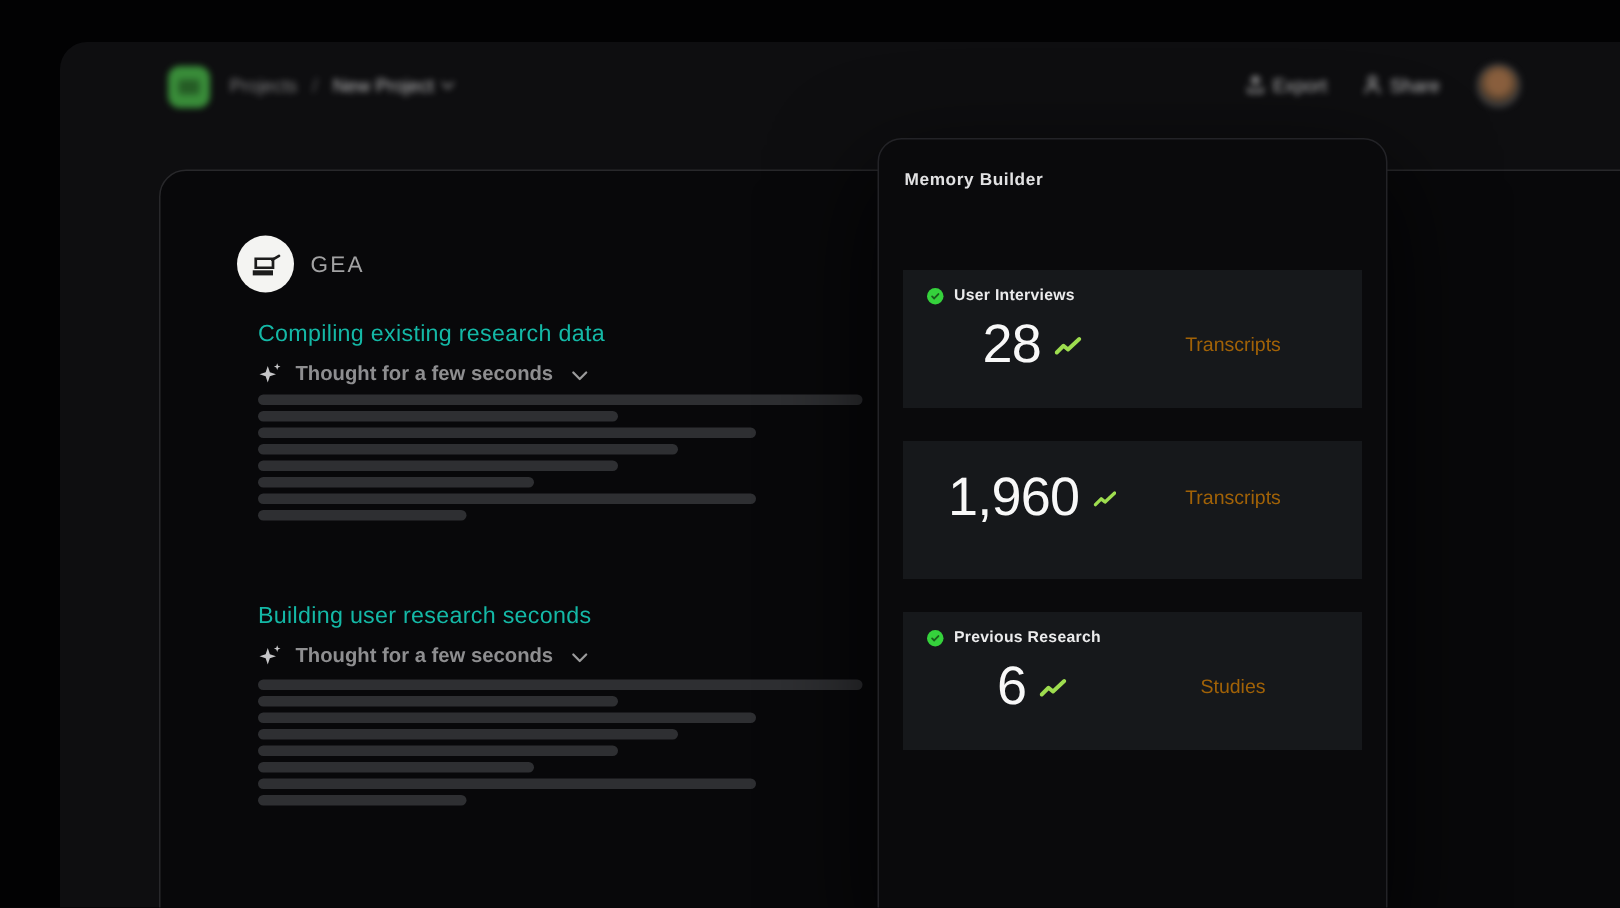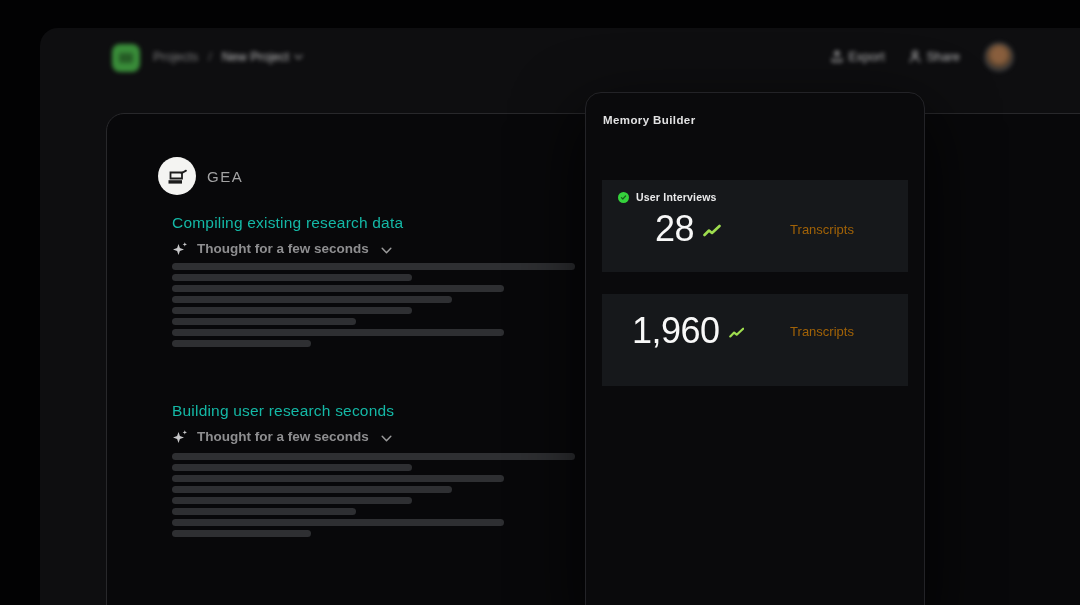--- a/index.html
+++ b/index.html
@@ -219,17 +219,36 @@
           <div class="metric-group">
             <span class="metric-value">1,960</span>
             <svg class="trend" width="18" height="14" viewBox="0 0 18 14">
                 <path d="M1.5 11 L6 6.5 L9 9 L16.5 2" fill="none" stroke="#9edd4f" stroke-width="2.6" stroke-linecap="round" stroke-linejoin="round"></path>
               </svg>
           </div>
           <span class="metric-unit">Transcripts</span>
         </div>
       </div>
 
+      <div class="metric-card">
+        <div class="card-label-row">
+          <span class="status-dot">
+            <svg width="7" height="7" viewBox="0 0 8 8">
+                <path d="M1.6 4.1 L3.2 5.7 L6.4 2.3" fill="none" stroke="rgba(0,0,0,.55)" stroke-width="1.4" stroke-linecap="round" stroke-linejoin="round"></path>
+              </svg>
+          </span>
+          <span class="card-label">Previous Research</span>
+        </div>
+        <div class="metric-row">
+          <div class="metric-group">
+            <span class="metric-value">6</span>
+            <svg class="trend" width="18" height="14" viewBox="0 0 18 14">
+                <path d="M1.5 11 L6 6.5 L9 9 L16.5 2" fill="none" stroke="#9edd4f" stroke-width="2.6" stroke-linecap="round" stroke-linejoin="round"></path>
+              </svg>
+          </div>
+          <span class="metric-unit">Studies</span>
+        </div>
+      </div>
 
     </div>
   </div>
 
 </div>
 
 </body></html>

